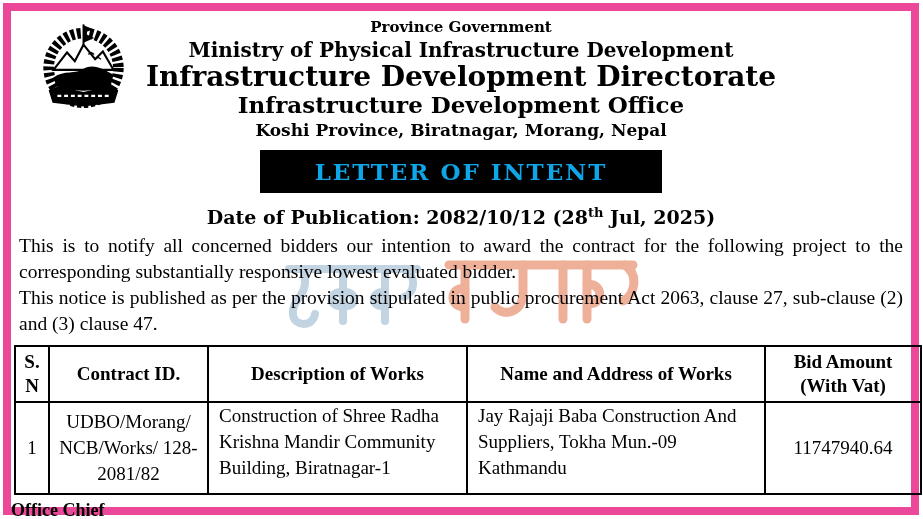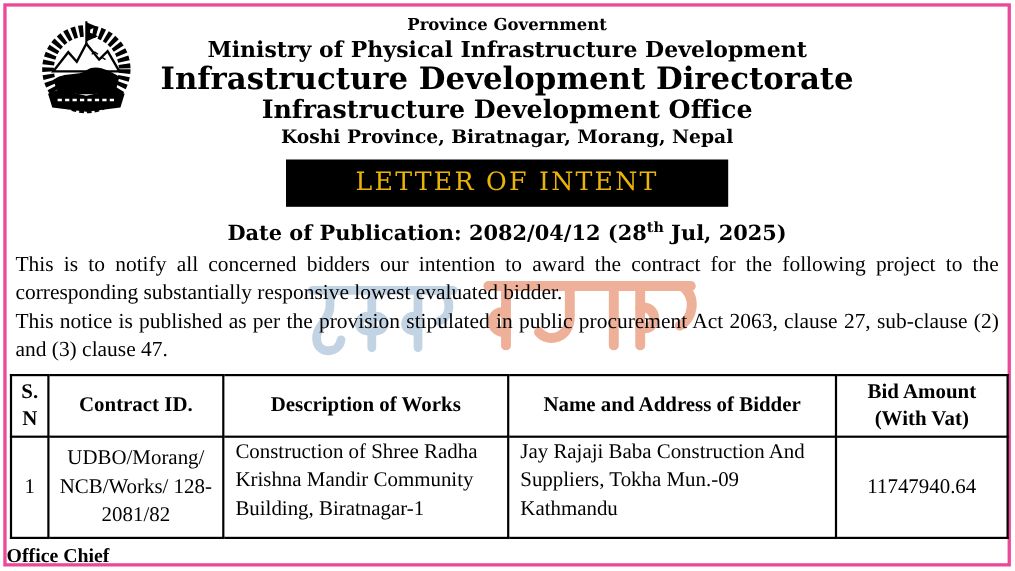--- a/index.html
+++ b/index.html
@@ -1,38 +1,38 @@
 <!DOCTYPE html>
 <html><head>
 <meta charset="utf-8">
 <style>
   * { margin:0; padding:0; box-sizing:border-box; }
   html,body { width:923px; height:519px; background:#fff; overflow:hidden; }
   body { font-family:"Liberation Serif", serif; color:#000; }
 
   .page {
     position:absolute; left:3px; top:3px; width:916px; height:512px;
-    border:3px solid #ec4899; background:#fff;
+    border:8px solid #ec4899; background:#fff;
   }
   .content { position:relative; width:100%; height:100%; }
 
   
   .header { position:relative; padding-top:6px; text-align:center; }
   .emblem { position:absolute; left:28px; top:8px; width:89px; height:92px; }
   .org-line1 { font-family:"DejaVu Serif", serif; font-weight:bold; font-size:15px; line-height:20px; }
   .org-line2 { font-family:"DejaVu Serif", serif; font-weight:bold; font-size:20px; line-height:26px; }
   .org-line3 { font-family:"DejaVu Serif", serif; font-weight:bold; font-size:28px; line-height:27px; }
   .org-line4 { font-family:"DejaVu Serif", serif; font-weight:bold; font-size:23px; line-height:29px; }
   .org-line5 { font-family:"DejaVu Serif", serif; font-weight:bold; font-size:17px; line-height:22px; }
 
   
   .loi-box {
     width:402px; height:43px; margin:9px auto 0 auto;
-    background:#000; color:#eab308; text-align:center;
-    font-family:"DejaVu Serif", serif; font-weight:normal;
+    background:#000; color:#0ea5e9; text-align:center;
+    font-family:"DejaVu Serif", serif; font-weight:bold;
     font-size:23px; line-height:43px; letter-spacing:2px;
   }
 
   
   .date-line {
     margin-top:8px; text-align:center;
     font-family:"DejaVu Serif", serif; font-weight:bold; font-size:19px; line-height:24px;
   }
   .date-line sup { font-size:13px; vertical-align:super; }
 
@@ -86,21 +86,21 @@
       </svg>
       <div class="org-line1">Province Government</div>
       <div class="org-line2">Ministry of Physical Infrastructure Development</div>
       <div class="org-line3">Infrastructure Development Directorate</div>
       <div class="org-line4">Infrastructure Development Office</div>
       <div class="org-line5">Koshi Province, Biratnagar, Morang, Nepal</div>
     </div>
 
     <div class="loi-box">LETTER OF INTENT</div>
 
-    <div class="date-line"><span>Date of Publication: 2082/04/12 (28</span><sup>th</sup><span> Jul, 2025)</span></div>
+    <div class="date-line"><span>Date of Publication: 2082/10/12 (28</span><sup>th</sup><span> Jul, 2025)</span></div>
 
     <div class="notice-wrap">
       <svg class="watermark" viewBox="0 0 380 82" role="img" aria-label="ठेक्का बजार">
         <g stroke="#b3c9dc" fill="none" stroke-width="8" stroke-linecap="round" opacity="0.8">
           <path d="M8 10 H136"></path>
           <path d="M24 10 V24 C24 38 10 42 12 56 C14 68 32 68 34 55"></path>
           <path d="M62 10 V62"></path>
           <path d="M62 34 C50 30 46 46 58 47"></path>
           <path d="M62 34 C74 30 78 46 66 47"></path>
           <path d="M104 10 V62"></path>
@@ -128,21 +128,21 @@
           <col style="width:159px">
           <col style="width:259px">
         <col style="width:298px">
           <col style="width:156px">
       </colgroup>
       <thead>
         <tr>
           <th class="th-sn">S. N</th>
           <th>Contract ID.</th>
           <th>Description of Works</th>
-          <th>Name and Address of Bidder</th>
+          <th>Name and Address of Works</th>
           <th>Bid Amount (With Vat)</th>
         </tr>
       </thead>
       <tbody>
         <tr>
           <td class="td-center">1</td>
           <td class="td-center">UDBO/Morang/ NCB/Works/ 128-2081/82</td>
           <td class="td-left">Construction of Shree Radha Krishna Mandir Community Building, Biratnagar-1</td>
           <td class="td-left">Jay Rajaji Baba Construction And Suppliers, Tokha Mun.-09 Kathmandu</td>
           <td class="td-center">11747940.64</td>

